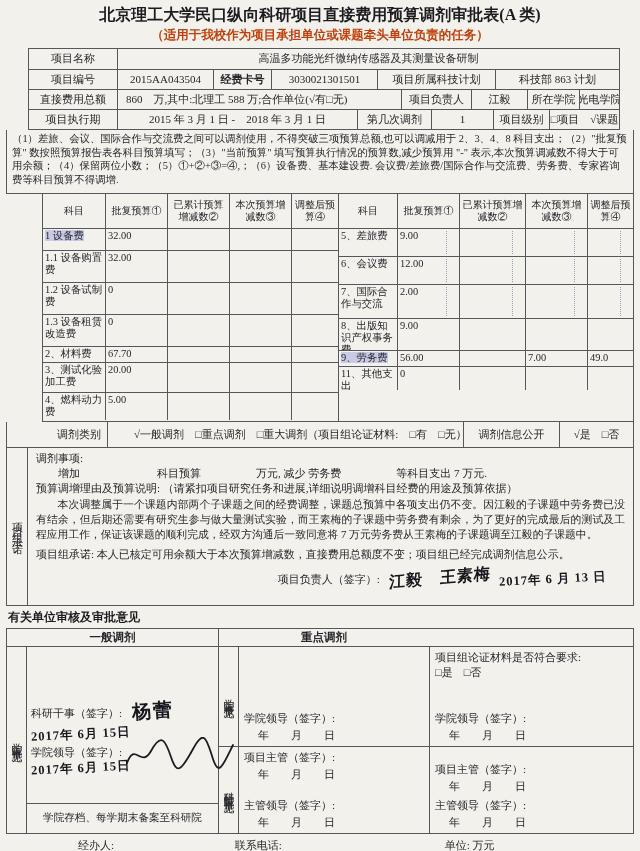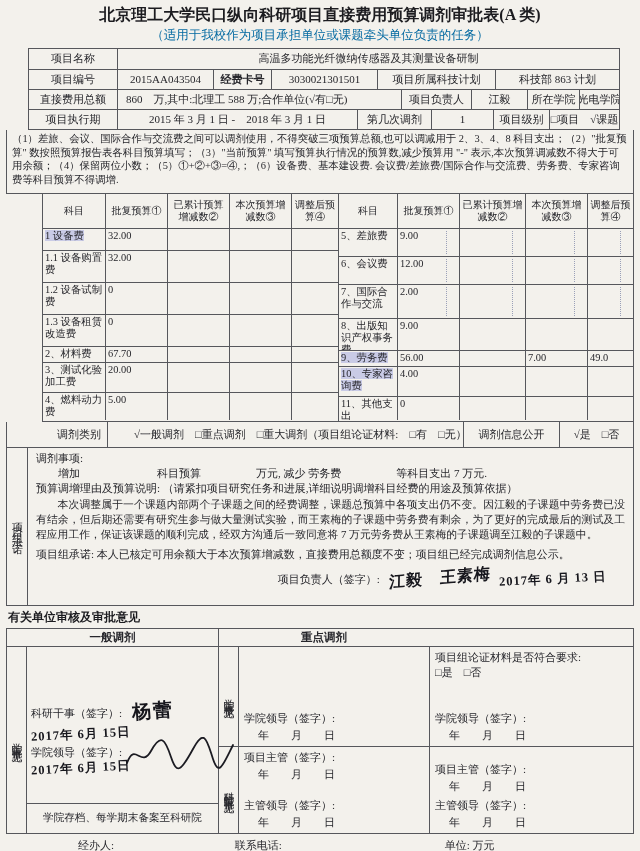--- a/index.html
+++ b/index.html
@@ -10,21 +10,21 @@
   }
   *{box-sizing:border-box;}
   body{margin:0;background:#e7e5e0;}
   .page{width:640px;height:851px;background:var(--paper);color:var(--ink);
     font-family:"Liberation Serif","DejaVu Serif",serif;
     padding:4px 6px 0 6px;position:relative;overflow:hidden;}
   .row{display:flex;}
   .col{display:flex;flex-direction:column;}
   .grow{flex:1;}
   .title{font-size:16px;font-weight:bold;text-align:center;color:#1c1c20;line-height:1.35;}
-  .subtitle{font-size:12.5px;text-align:center;margin:1px 0 4px 0;font-weight:normal;color:#0369a1;}
+  .subtitle{font-size:12.5px;text-align:center;margin:1px 0 4px 0;font-weight:bold;color:#c2410c;}
   
   .tbl{border:1px solid var(--bd);}
   .narrow{margin:0 14px 0 22px;}
   .r-info{height:20px;border-top:1px solid var(--bd);}
   .r-info:first-child{border-top:none;}
   .cell{border-left:1px solid var(--bd);font-size:11px;display:flex;align-items:center;
     justify-content:center;text-align:center;padding:1px 3px;overflow:hidden;white-space:nowrap;}
   .cell:first-child{border-left:none;}
   .cell.left{justify-content:flex-start;text-align:left;padding-left:8px;}
   .w88{width:88px;}.w96{width:96px;}.w58{width:58px;font-weight:bold;}.w106{width:106px;}.w118{width:118px;}
@@ -227,27 +227,20 @@
           <div class="bc bv"></div>
           <div class="bc bvl"></div>
       </div>
       <div class="row brow" style="height:16px">
         <div class="bc bn"><span class="hl">9、劳务费</span></div>
         <div class="bc bv">56.00</div>
           <div class="bc bv bv2"></div>
           <div class="bc bv">7.00</div>
           <div class="bc bvl">49.0</div>
       </div>
-      <div class="row brow" style="height:30px">
-        <div class="bc bn"><span class="hl">10、专家咨询费</span></div>
-        <div class="bc bv">4.00</div>
-          <div class="bc bv bv2"></div>
-          <div class="bc bv"></div>
-          <div class="bc bvl"></div>
-      </div>
       <div class="row brow" style="height:24px">
         <div class="bc bn">11、其他支出</div>
         <div class="bc bv">0</div>
           <div class="bc bv bv2"></div>
           <div class="bc bv"></div>
           <div class="bc bvl"></div>
       </div>
     </div>
   </div>
 

